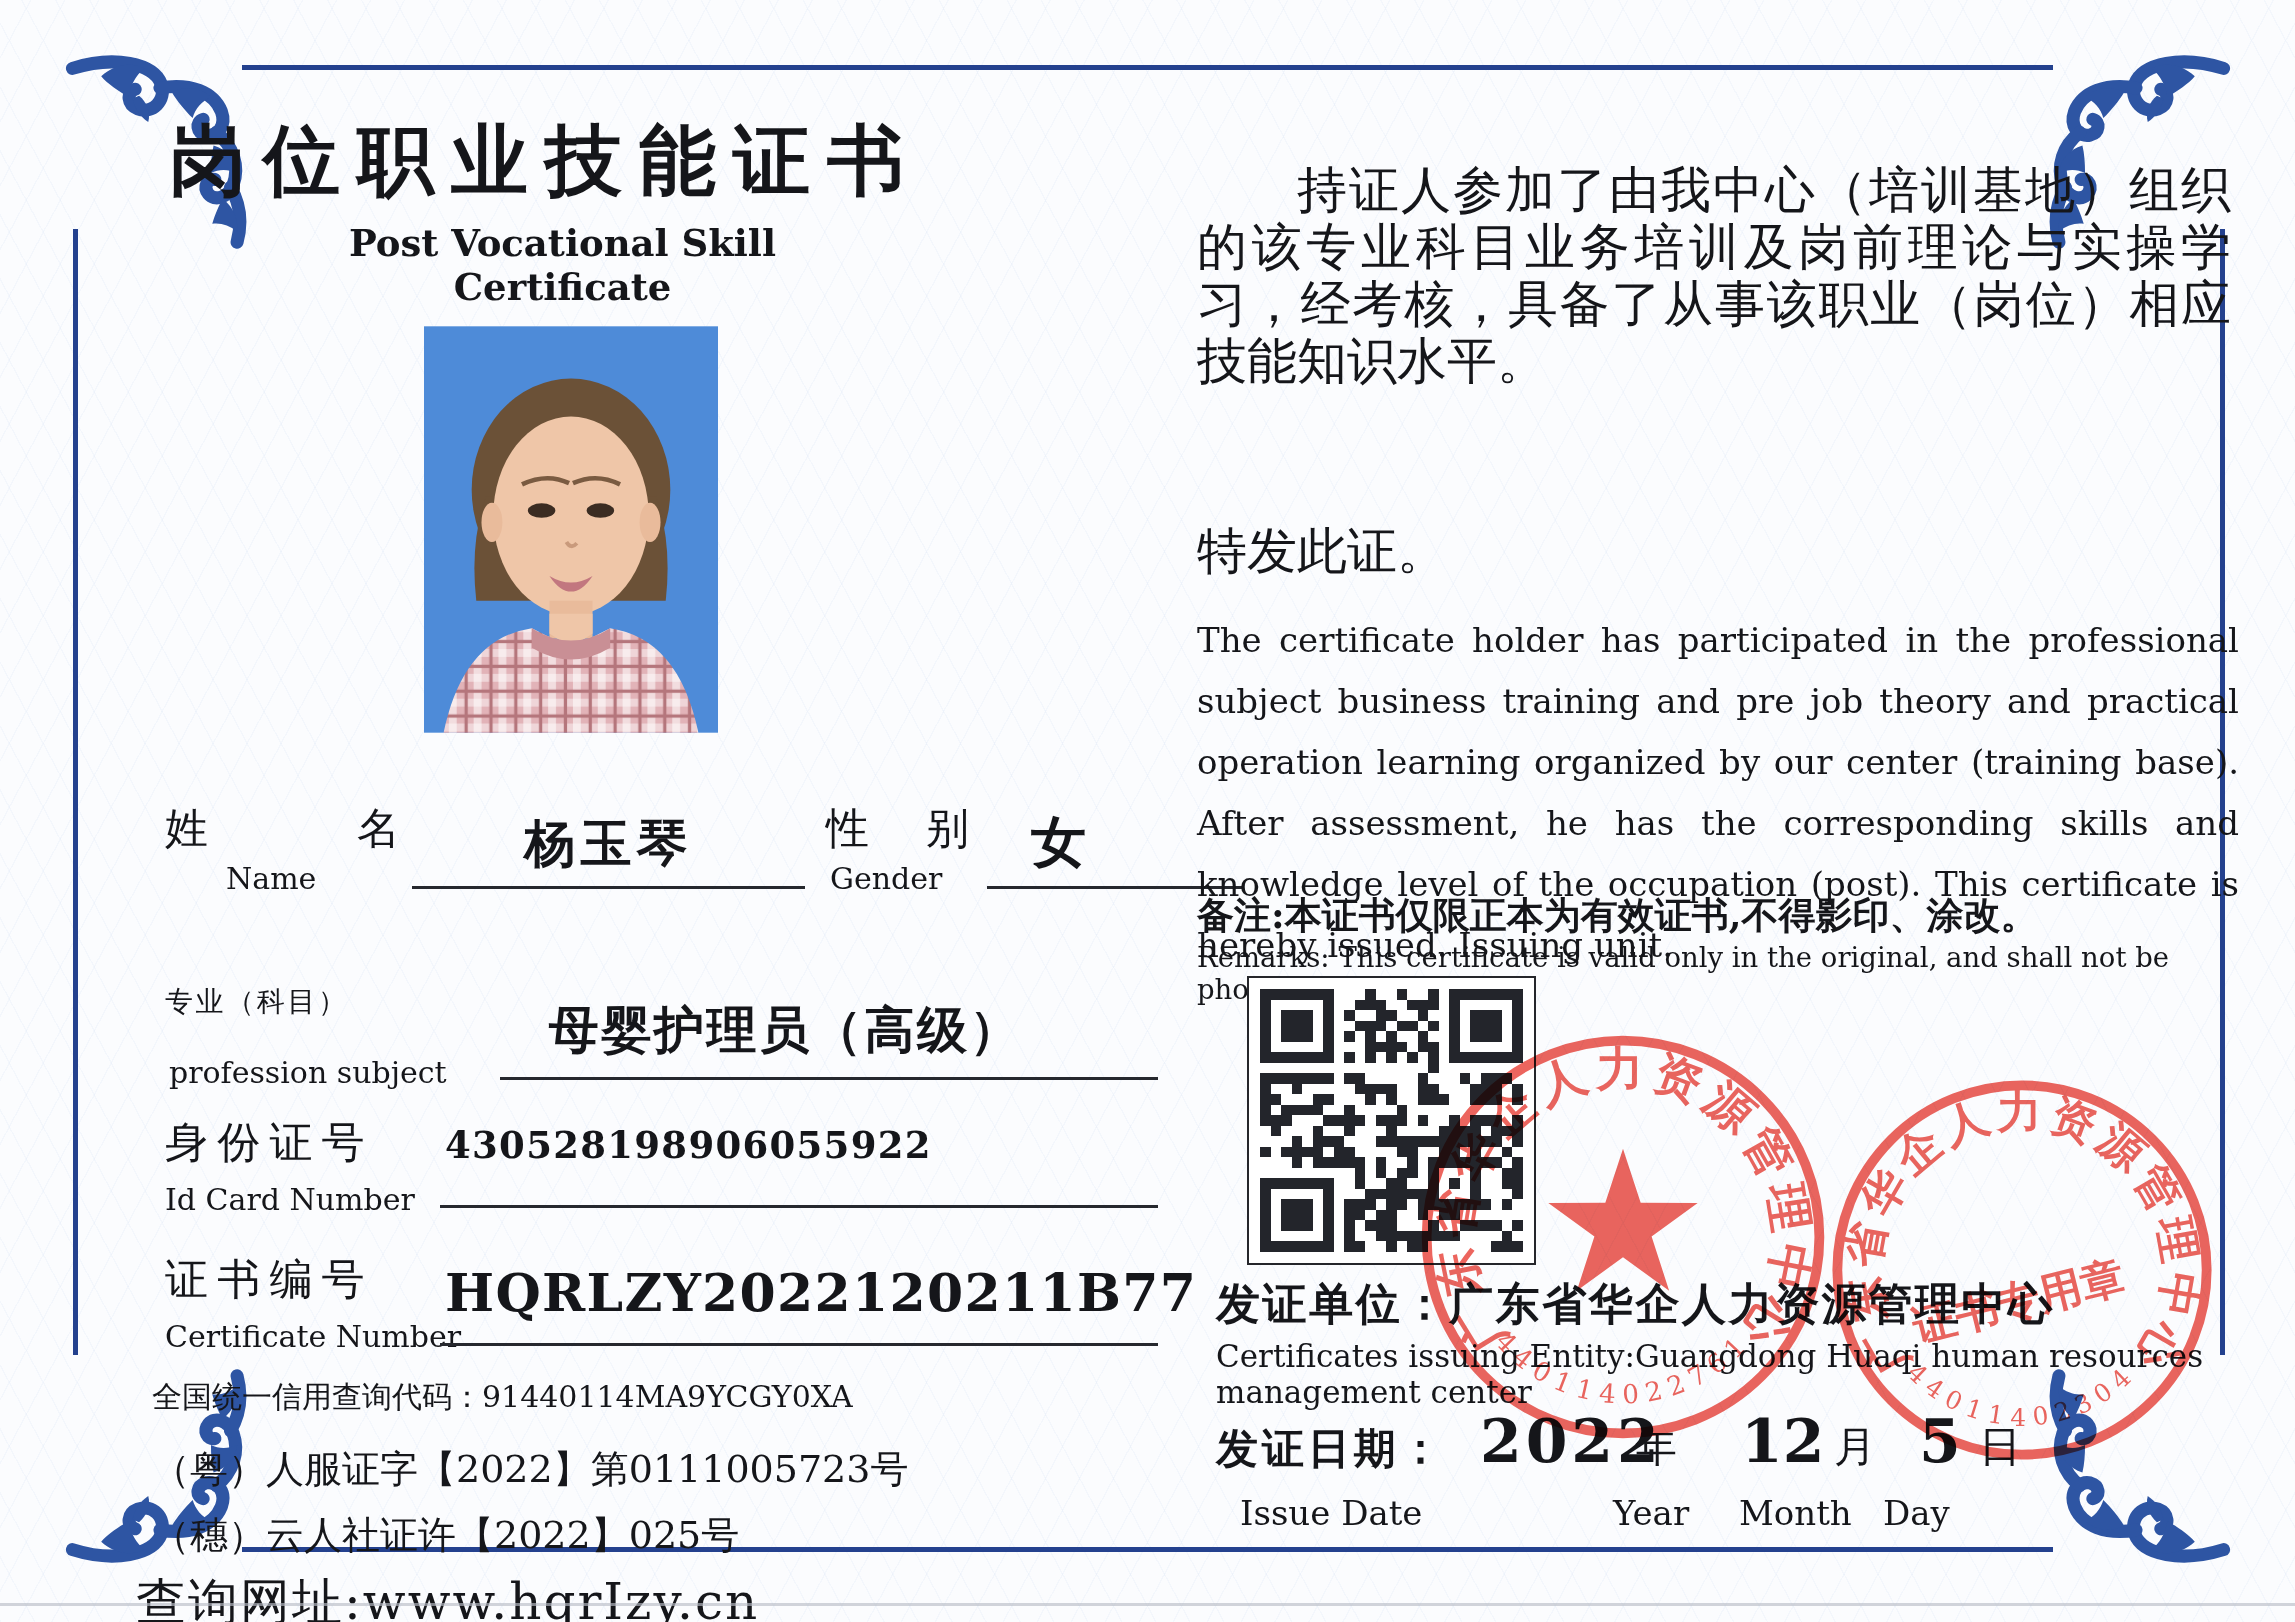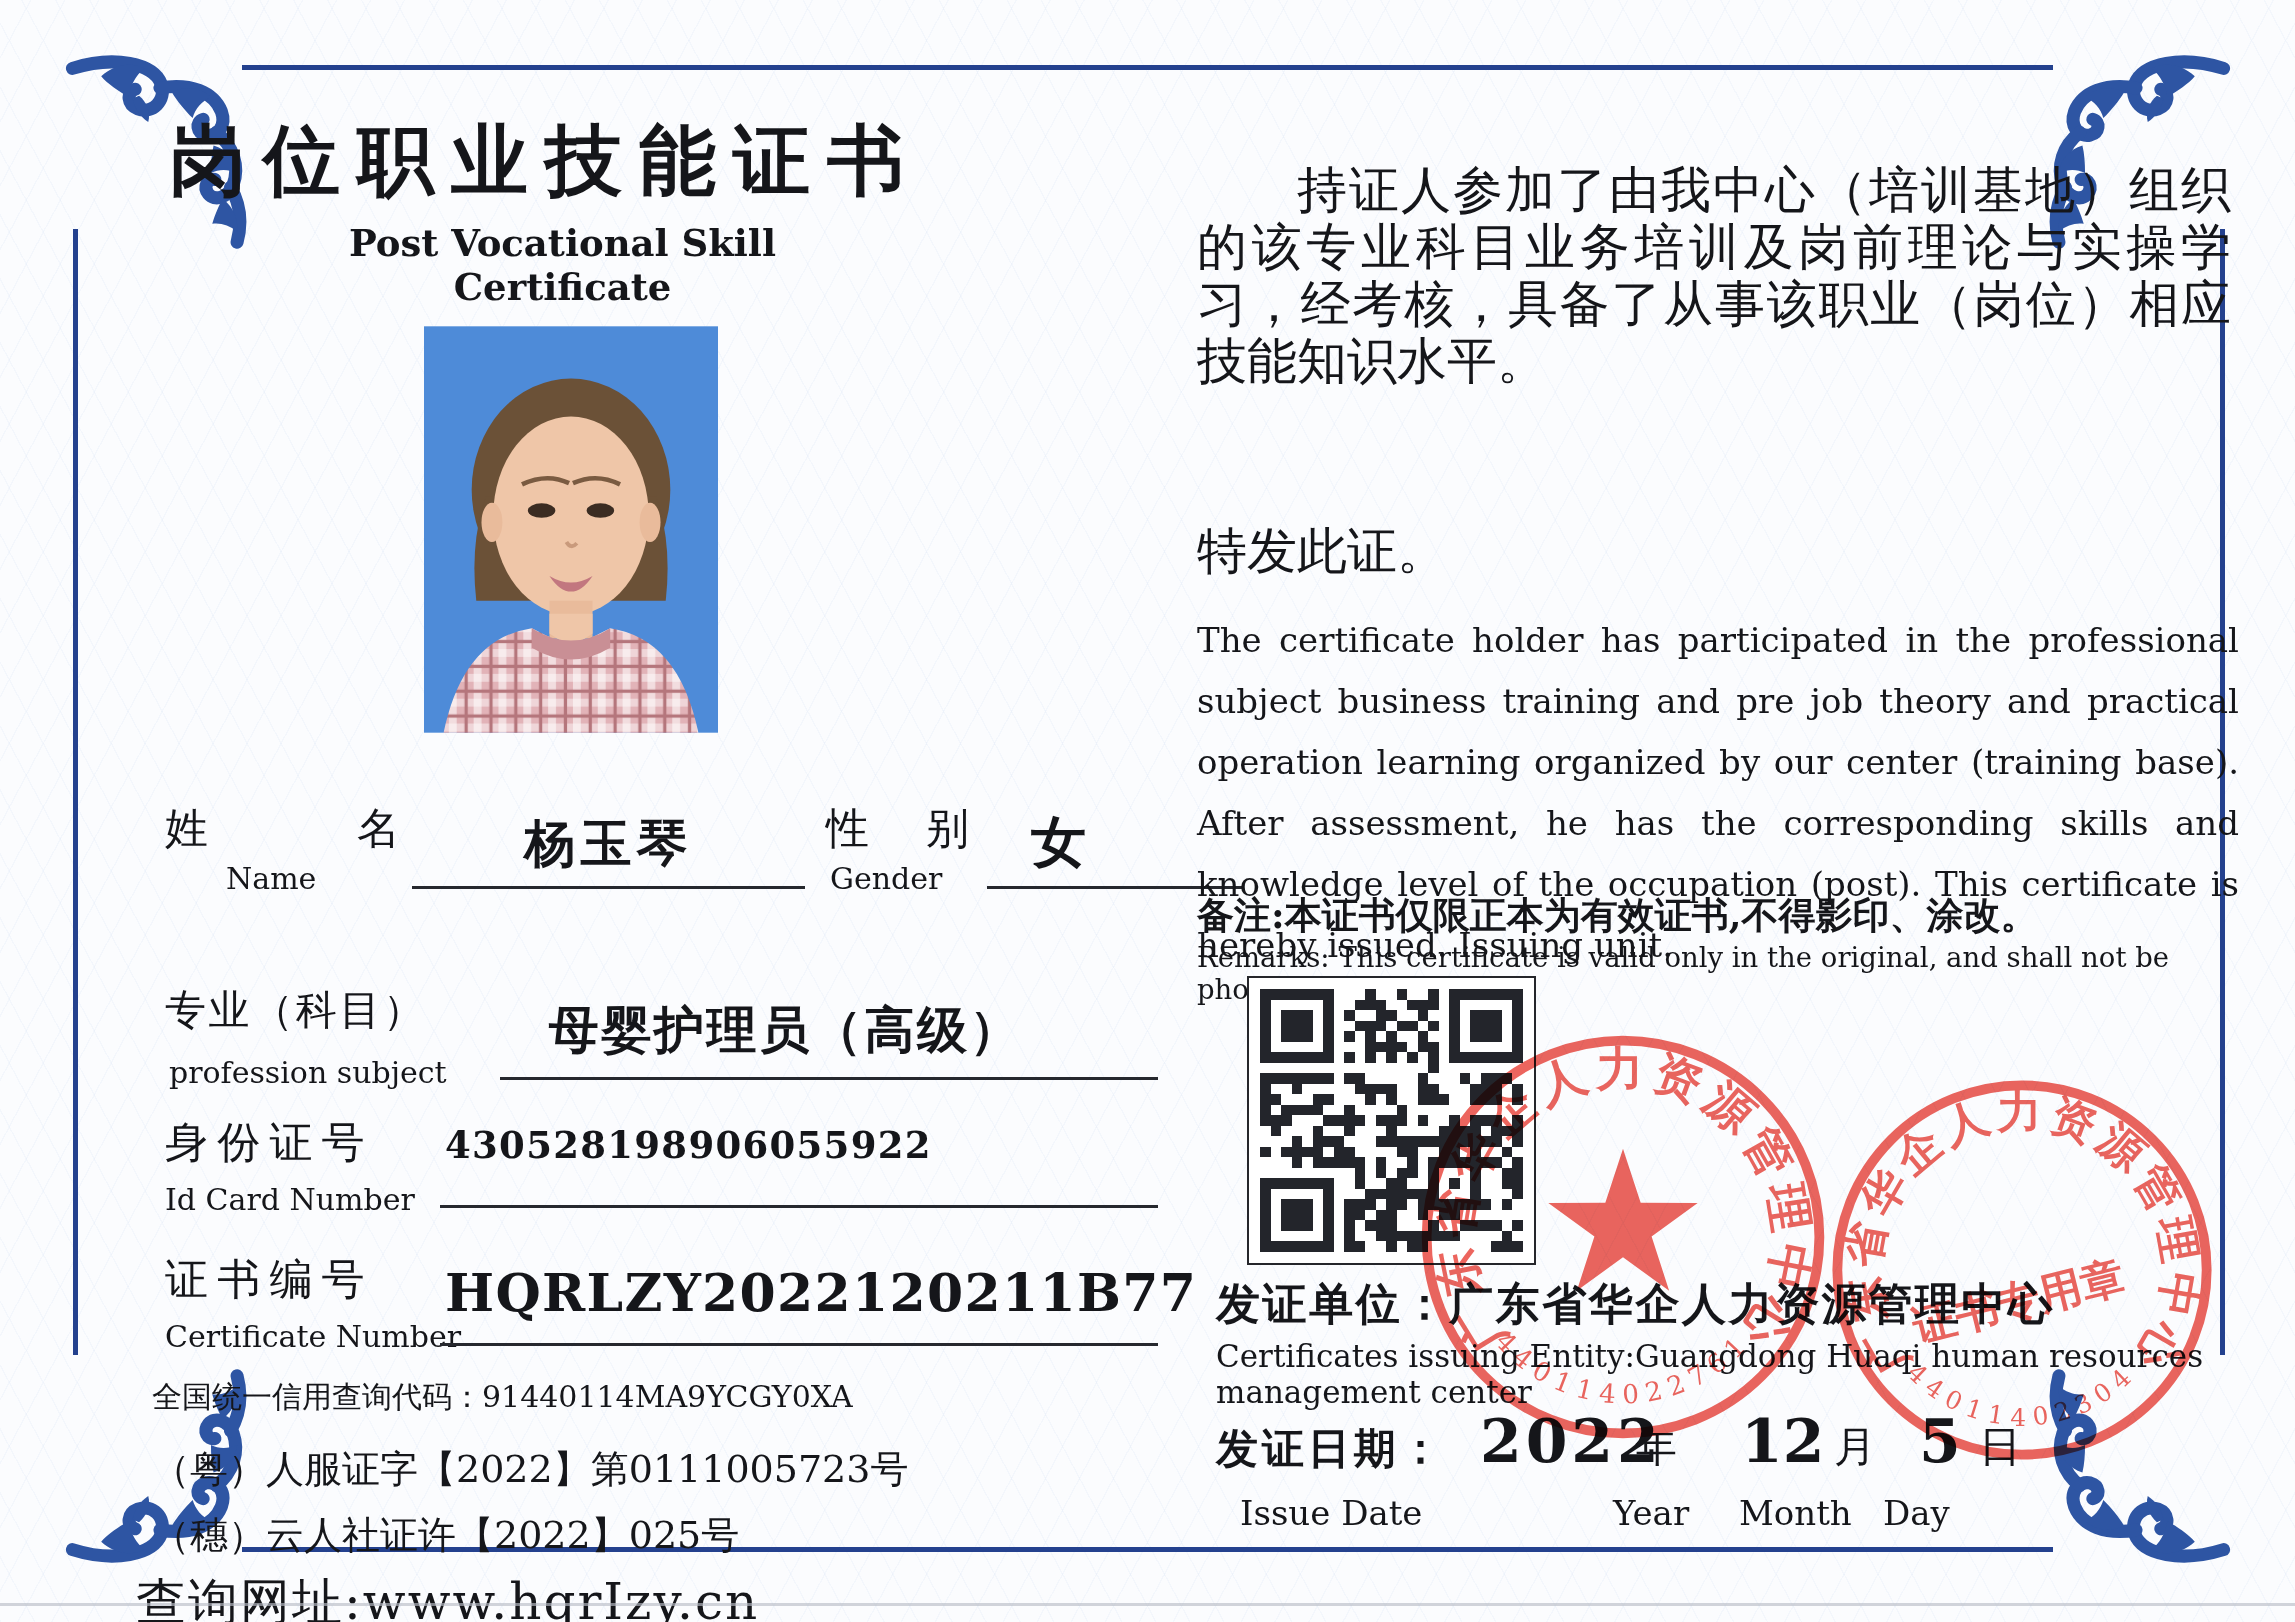--- a/index.html
+++ b/index.html
@@ -107,21 +107,21 @@
 <span class="abs en-label" style="left:226px;top:861px;">Name</span>
 <span class="abs value center" style="left:458px;width:301px;top:810px;font-size:51px;letter-spacing:5.2px;">杨玉琴</span>
 <div class="underline" style="left:412px;top:886px;width:393px;"></div>
 
 <span class="abs zh-label" style="left:826px;top:800px;">性</span>
 <span class="abs zh-label" style="left:926px;top:800px;">别</span>
 <span class="abs en-label" style="left:830px;top:861px;">Gender</span>
 <span class="abs value" style="left:1031px;top:806px;font-size:55px;">女</span>
 <div class="underline" style="left:987px;top:886px;width:255px;"></div>
 
-<span class="abs" style="left:165px;top:983px;font-size:41px;letter-spacing:2.6px;">专业（科目）</span>
+<span class="abs" style="left:165px;top:983px;font-size:28px;letter-spacing:2.6px;">专业（科目）</span>
 <span class="abs en-label" style="left:169px;top:1055px;">profession subject</span>
 <span class="abs value center" style="left:504px;width:563px;top:997px;font-size:50px;letter-spacing:2.6px;">母婴护理员（高级）</span>
 <div class="underline" style="left:500px;top:1077px;width:658px;"></div>
 
 <span class="abs" style="left:165px;top:1114px;font-size:43px;letter-spacing:9.2px;">身份证号</span>
 <span class="abs en-label" style="left:165px;top:1182px;">Id Card Number</span>
 <span class="abs value" style="left:445px;top:1123px;font-size:37px;letter-spacing:1.3px;">430528198906055922</span>
 <div class="underline" style="left:440px;top:1205px;width:718px;"></div>
 
 <span class="abs" style="left:165px;top:1251px;font-size:43px;letter-spacing:9.2px;">证书编号</span>

